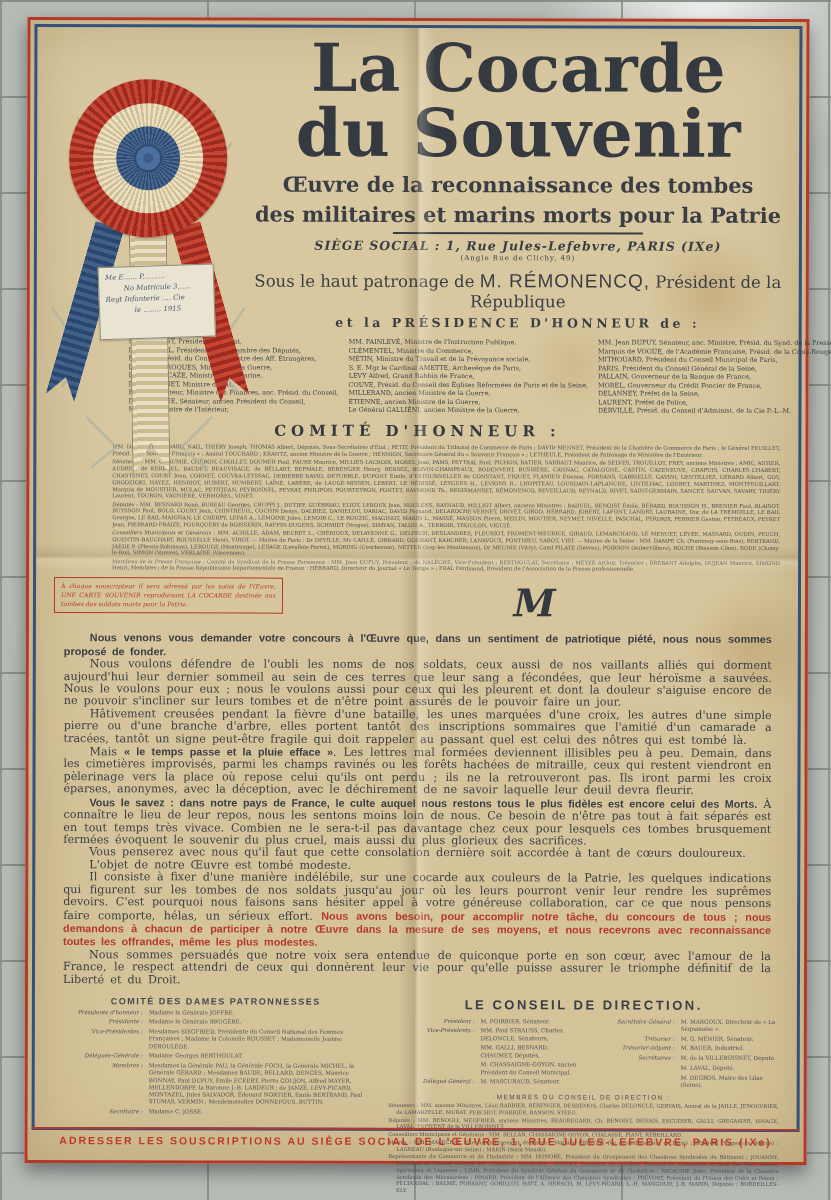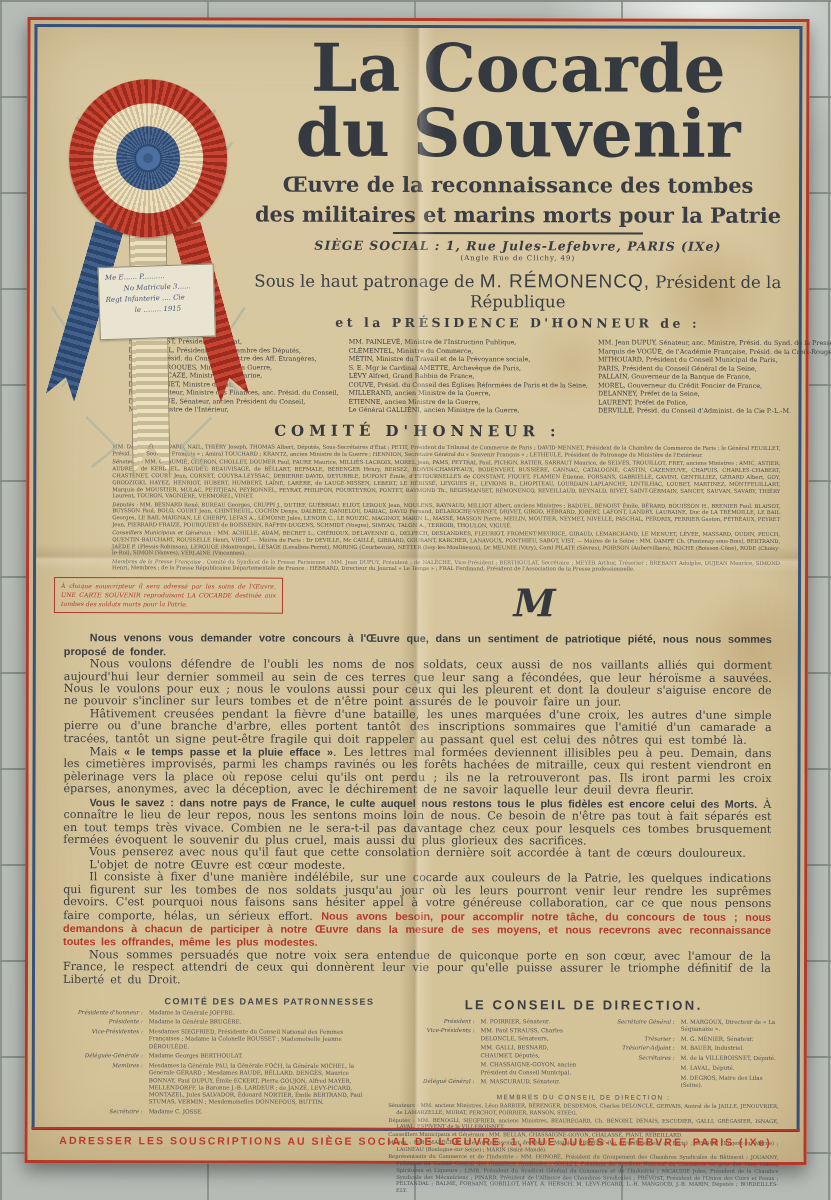--- a/index.html
+++ b/index.html
@@ -87,21 +87,21 @@
 
   
   .letter{margin:2px 14px 0 16px;font-size:11.2px;line-height:1.11;text-align:justify;color:#3a3e44;word-spacing:2.5px;}
   .letter .para{margin:0;text-indent:26px;}
   .run-b{font-weight:bold;font-family:"Liberation Sans",sans-serif;font-size:10.8px;}
   .run-r{font-weight:bold;font-family:"Liberation Sans",sans-serif;font-size:10.8px;color:#b5392b;}
 
   
   .bottom{display:flex;gap:14px;margin:10px 6px 0 10px;}
   .dames{width:44%;}
-  .dames-heading{text-align:right;font-family:"Liberation Sans",sans-serif;font-weight:bold;font-size:9px;letter-spacing:1.5px;color:#454a50;}
+  .dames-heading{text-align:center;font-family:"Liberation Sans",sans-serif;font-weight:bold;font-size:9px;letter-spacing:1.5px;color:#454a50;}
   .gen-row{display:flex;margin-top:2.5px;font-size:5.6px;line-height:1.3;color:#4a4e54;}
   .gen-row .role{width:86px;flex:none;text-align:right;font-style:italic;padding-right:6px;}
   .gen-row .val{flex:1;}
   .conseil{flex:1;}
   .conseil-heading{text-align:center;font-family:"Liberation Sans",sans-serif;font-weight:bold;font-size:13px;letter-spacing:2.5px;color:#3a3e44;}
   .conseil-cols{display:flex;gap:10px;margin-top:3px;}
   .conseil-cols>div{flex:1;}
   .membres-heading{text-align:center;font-family:"Liberation Sans",sans-serif;font-size:6.4px;letter-spacing:1.5px;margin-top:5px;color:#4a4e54;}
   .membres{margin-top:2px;font-size:5.2px;line-height:1.3;text-align:justify;color:#4a4e54;}
   .membres .gen-line{margin-bottom:1px;padding-left:8px;text-indent:-8px;}
@@ -223,21 +223,21 @@
         <div class="dropcap">M</div>
       </div>
 
       <div class="letter">
           <p class="para"><span class="run-b">Nous venons vous demander votre concours à l'Œuvre que, dans un sentiment de patriotique piété, nous nous sommes proposé de fonder.</span></p>
           <p class="para"><span class="run-n">Nous voulons défendre de l'oubli les noms de nos soldats, ceux aussi de nos vaillants alliés qui dorment aujourd'hui leur dernier sommeil au sein de ces terres que leur sang a fécondées, que leur héroïsme a sauvées. Nous le voulons pour eux ; nous le voulons aussi pour ceux qui les pleurent et dont la douleur s'aiguise encore de ne pouvoir s'incliner sur leurs tombes et de n'être point assurés de le pouvoir faire un jour.</span></p>
           <p class="para"><span class="run-n">Hâtivement creusées pendant la fièvre d'une bataille, les unes marquées d'une croix, les autres d'une simple pierre ou d'une branche d'arbre, elles portent tantôt des inscriptions sommaires que l'amitié d'un camarade a tracées, tantôt un signe peut-être fragile qui doit rappeler au passant quel est celui des nôtres qui est tombé là.</span></p>
           <p class="para"><span class="run-n">Mais </span><span class="run-b">« le temps passe et la pluie efface »</span><span class="run-n">. Les lettres mal formées deviennent illisibles peu à peu. Demain, dans les cimetières improvisés, parmi les champs ravinés ou les forêts hachées de mitraille, ceux qui restent viendront en pèlerinage vers la place où repose celui qu'ils ont perdu ; ils ne la retrouveront pas. Ils iront parmi les croix éparses, anonymes, avec la déception, avec le déchirement de ne savoir laquelle leur deuil devra fleurir.</span></p>
           <p class="para"><span class="run-b">Vous le savez : dans notre pays de France, le culte auquel nous restons tous le plus fidèles est encore celui des Morts.</span><span class="run-n"> À connaître le lieu de leur repos, nous les sentons moins loin de nous. Ce besoin de n'être pas tout à fait séparés est en tout temps très vivace. Combien ne le sera-t-il pas davantage chez ceux pour lesquels ces tombes brusquement fermées évoquent le souvenir du plus cruel, mais aussi du plus glorieux des sacrifices.</span></p>
           <p class="para"><span class="run-n">Vous penserez avec nous qu'il faut que cette consolation dernière soit accordée à tant de cœurs douloureux.</span></p>
-          <p class="para"><span class="run-n">L'objet de notre Œuvre est cœur modeste.</span></p>
+          <p class="para"><span class="run-n">L'objet de notre Œuvre est tombé modeste.</span></p>
           <p class="para"><span class="run-n">Il consiste à fixer d'une manière indélébile, sur une cocarde aux couleurs de la Patrie, les quelques indications qui figurent sur les tombes de nos soldats jusqu'au jour où les leurs pourront venir leur rendre les suprêmes devoirs. C'est pourquoi nous faisons sans hésiter appel à votre généreuse collaboration, car ce que nous pensons faire comporte, hélas, un sérieux effort. </span><span class="run-r">Nous avons besoin, pour accomplir notre tâche, du concours de tous ; nous demandons à chacun de participer à notre Œuvre dans la mesure de ses moyens, et nous recevrons avec reconnaissance toutes les offrandes, même les plus modestes.</span></p>
           <p class="para"><span class="run-n">Nous sommes persuadés que notre voix sera entendue de quiconque porte en son cœur, avec l'amour de la France, le respect attendri de ceux qui donnèrent leur vie pour qu'elle puisse assurer le triomphe définitif de la Liberté et du Droit.</span></p>
         </div>
 
       <div class="bottom">
         <div class="dames">
           <div class="dames-heading">COMITÉ DES DAMES PATRONNESSES</div>
           <div>
               <div class="gen-row">
                 <span class="role">Présidente d'honneur :</span>

